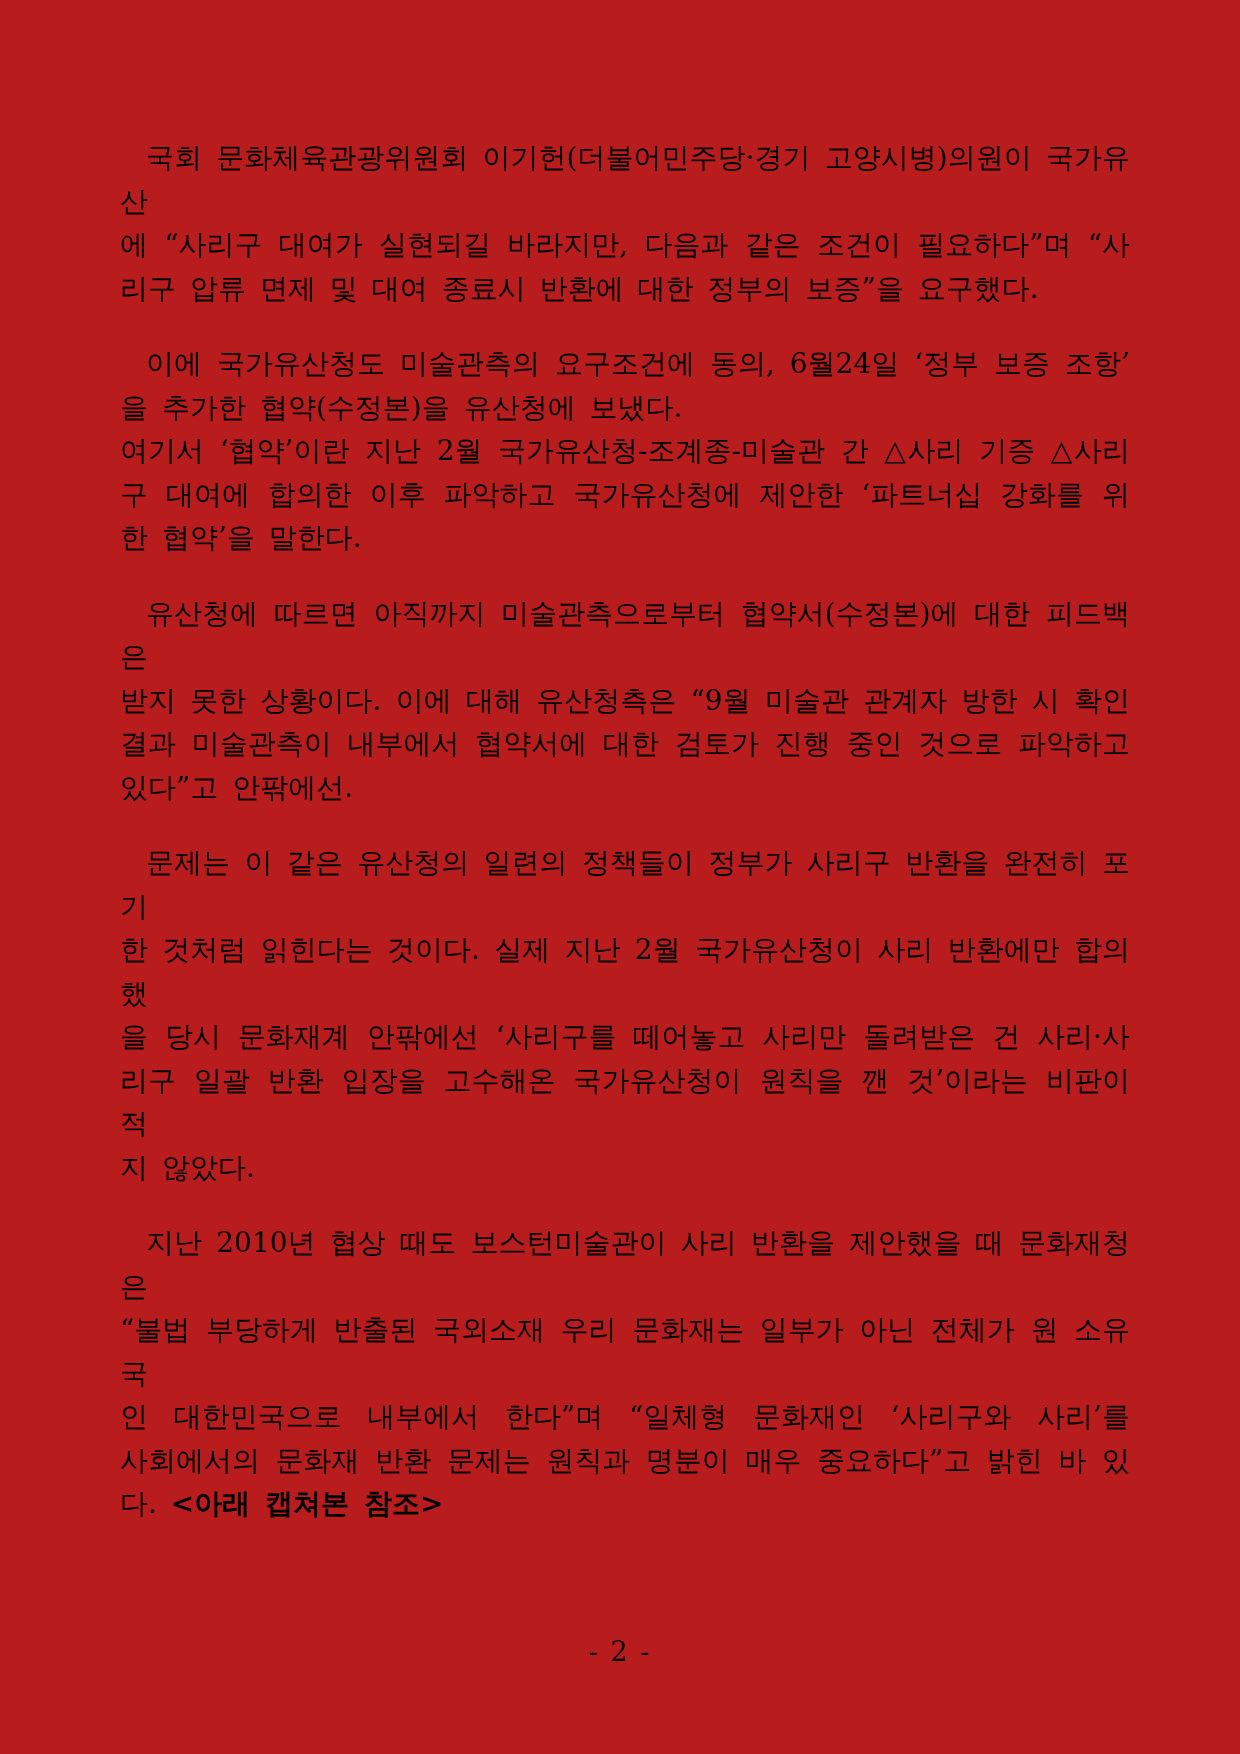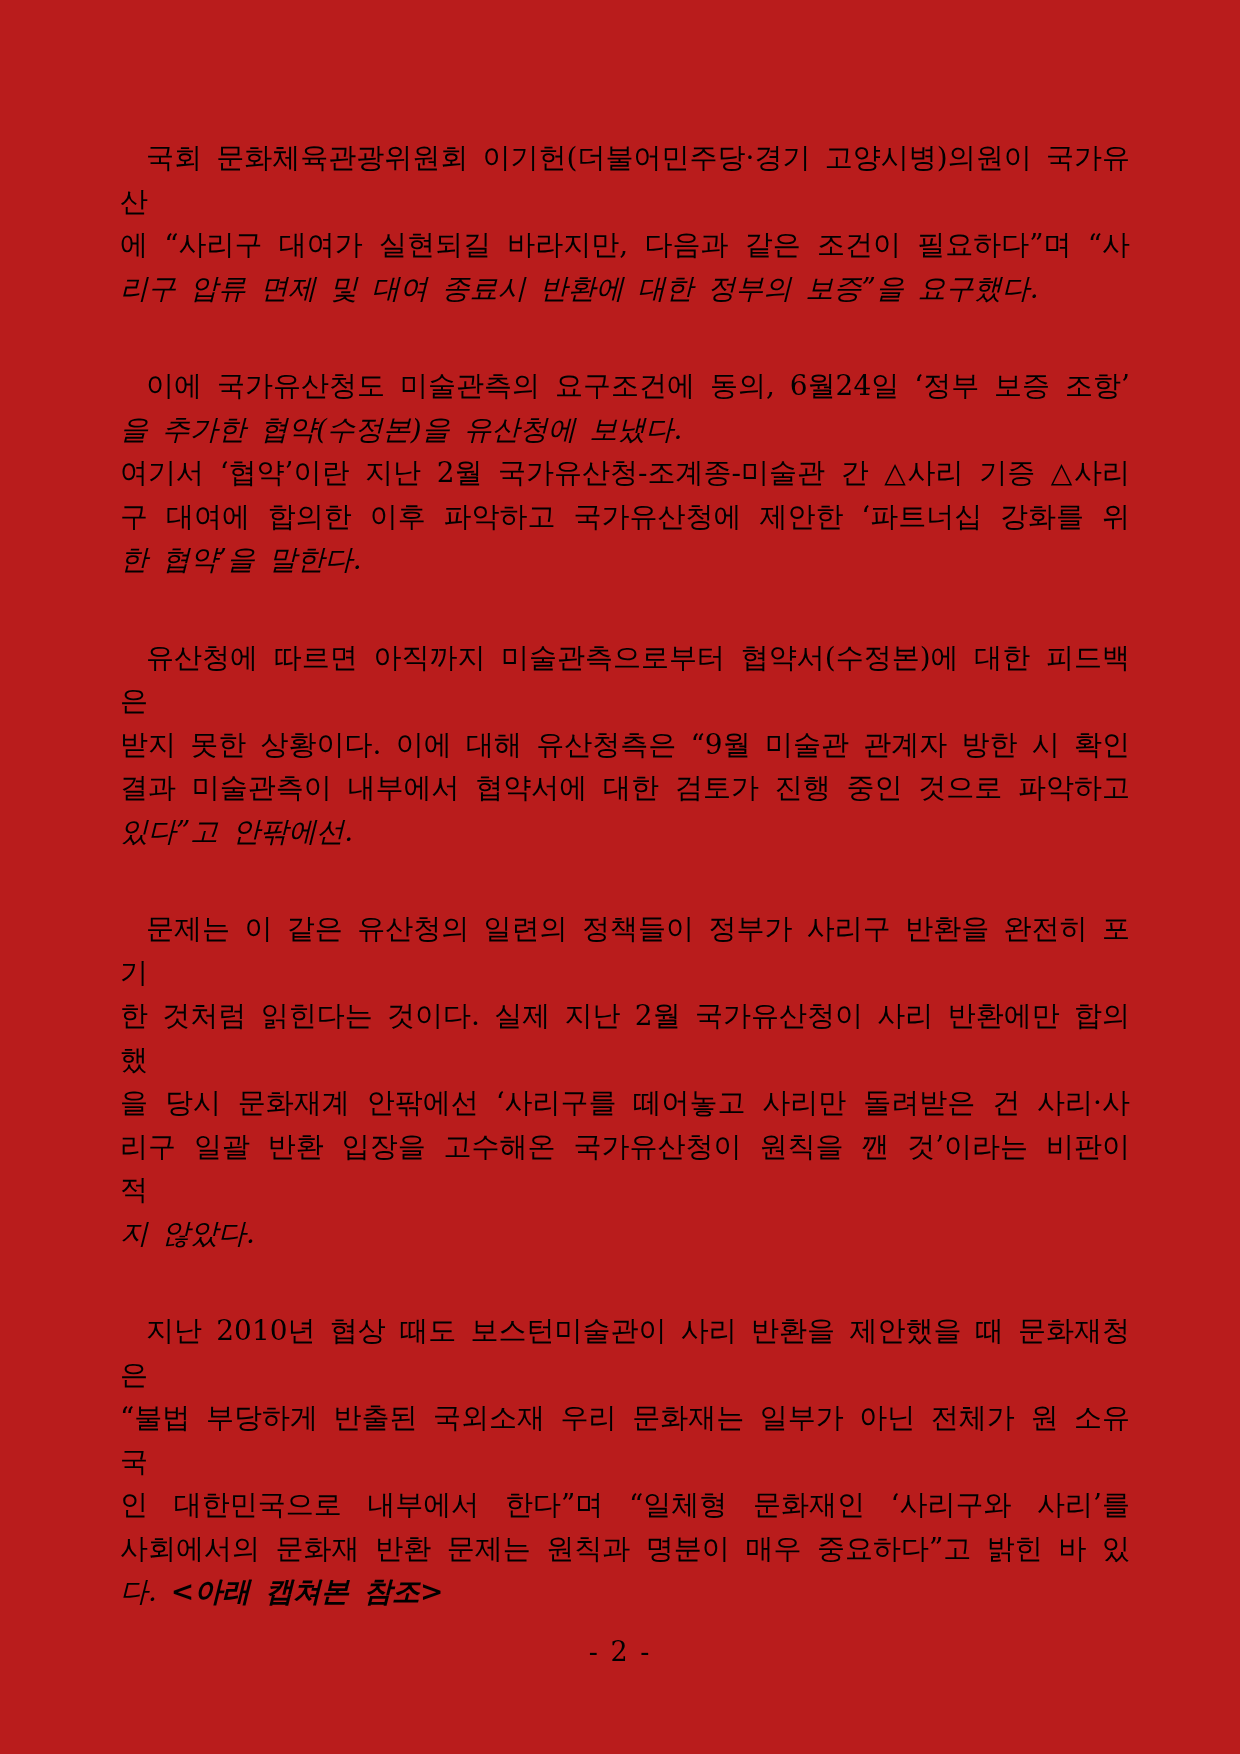--- a/index.html
+++ b/index.html
@@ -24,28 +24,27 @@
     position: absolute;
     left: 120px;
     top: 136px;
     width: 1010px;
     font-size: 28px;
     line-height: 43.5px;
     word-spacing: 0.18em;
     letter-spacing: 0px;
   }
   .para { margin: 0; }
-  .para.gap { margin-top: 54px; }
+  .para.gap { margin-top: 32px; }
   .ln {
     text-align: justify;
     text-align-last: justify;
   }
   .ln.end {
     text-align-last: left;
-    font-style: italic;
   }
   .ln.indent {
     text-indent: 26px;
   }
   .bold { font-weight: bold; }
   .footer {
     position: absolute;
     left: 0;
     top: 1630px;
     width: 1240px;

